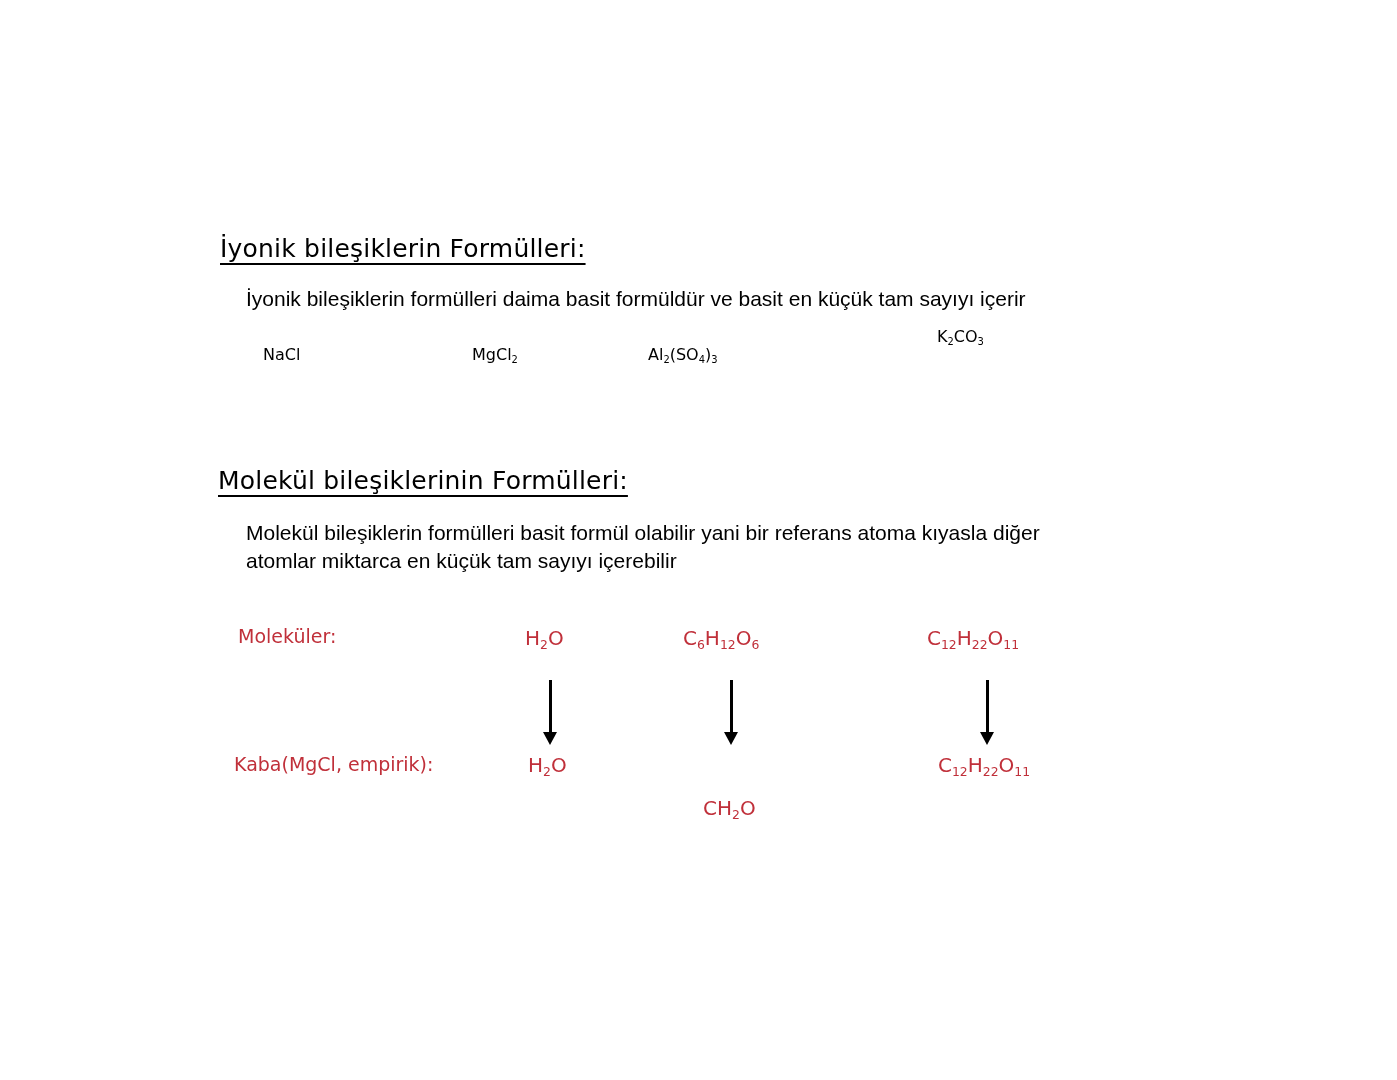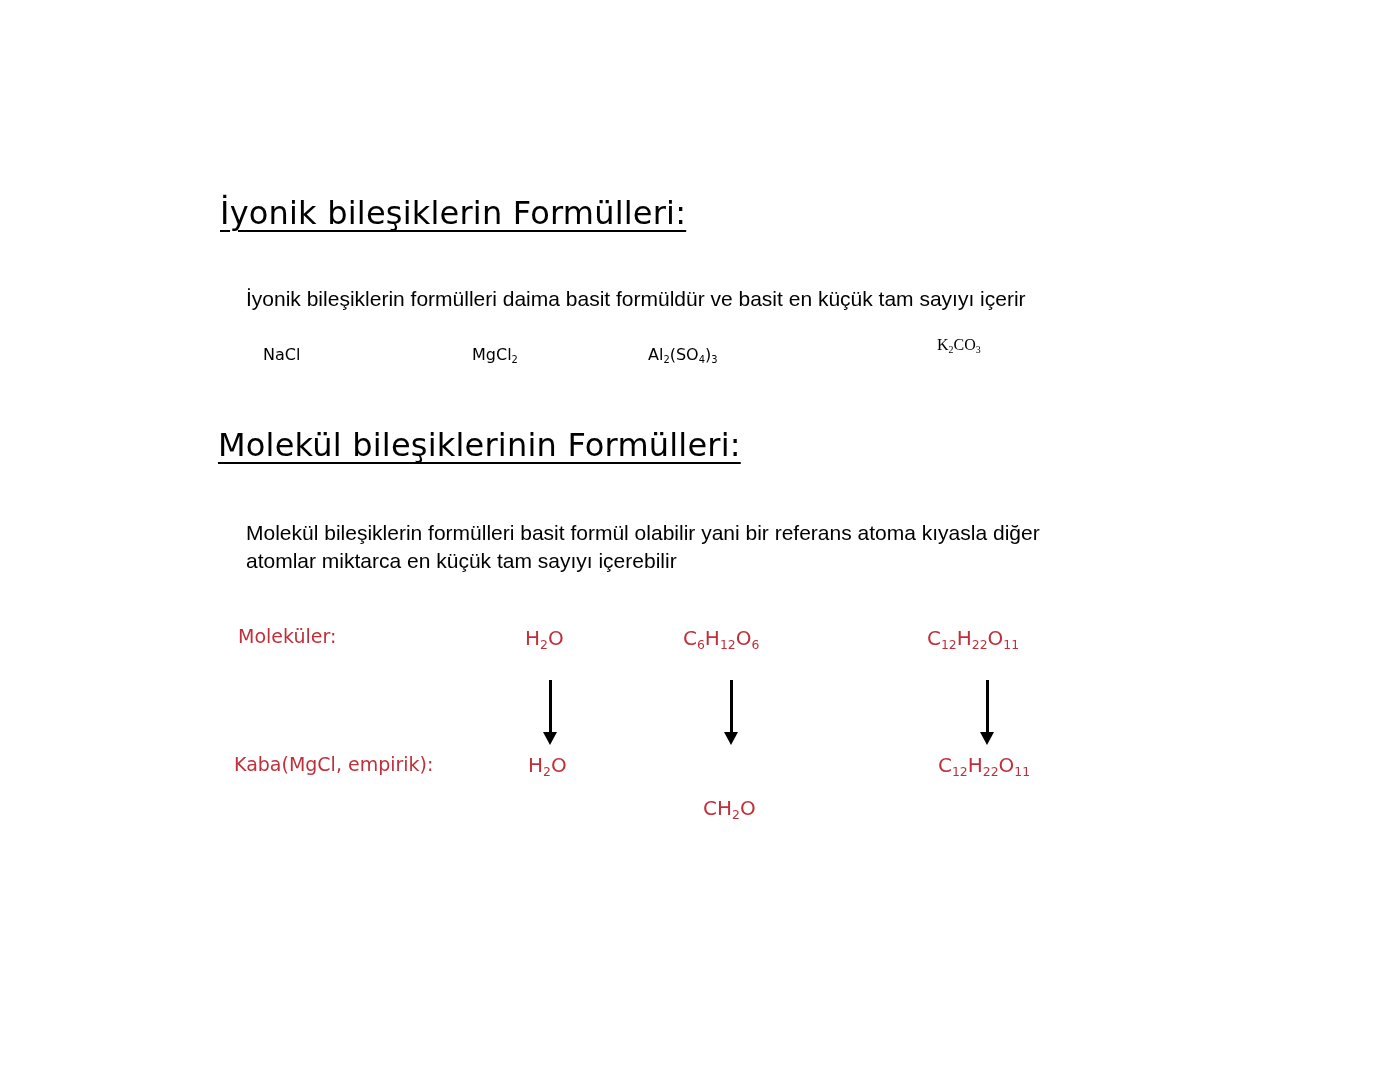--- a/index.html
+++ b/index.html
@@ -2,23 +2,24 @@
 <html><head>
   <meta charset="utf-8">
   <style>
     html, body { margin: 0; padding: 0; }
     body {
       width: 1397px; height: 1080px; background: #ffffff; position: relative; overflow: hidden;
       font-family: "DejaVu Sans", sans-serif; color: #000;
     }
     .abs { position: absolute; white-space: nowrap; }
     .heading {
-      font-family: "DejaVu Sans", sans-serif; font-size: 32px; letter-spacing: 0.2px;
+      font-family: "DejaVu Sans", sans-serif; font-size: 25px; letter-spacing: 0.2px;
       text-decoration: underline; text-decoration-thickness: 2px; text-underline-offset: 6px;
       color: #000;
+      margin-top: 40px;
     }
     .para {
       font-family: "Liberation Sans", sans-serif; font-size: 21px; line-height: 28px; color: #000;
     }
     .formula {
       font-family: "DejaVu Sans", sans-serif; font-size: 16px; color: #000;
     }
     .formula.red, .label.red { color: #c0303a; }
     .label { font-family: "DejaVu Sans", sans-serif; font-size: 19px; }
     .formula.red { font-size: 20px; }
@@ -32,21 +33,21 @@
   </style>
 </head>
 <body>
 
 <div class="abs heading" style="left:220px; top:194px;">İyonik bileşiklerin Formülleri:</div>
 <div class="abs para" style="left:246px; top:285px;">İyonik bileşiklerin formülleri daima basit formüldür ve basit en küçük tam sayıyı içerir</div>
 
 <div class="abs formula" style="left:263px; top:345px;">NaCl</div>
 <div class="abs formula" style="left:472px; top:345px;">MgCl<sub>2</sub></div>
 <div class="abs formula" style="left:648px; top:345px;">Al<sub>2</sub>(SO<sub>4</sub>)<sub>3</sub></div>
-<div class="abs formula" style="left:937px; top:336px;font-family:Liberation Serif, serif;">K<sub>2</sub>CO<sub>3</sub></div>
+<div class="abs formula" style="left:937px; top:327px;">K<sub>2</sub>CO<sub>3</sub></div>
 
 <div class="abs heading" style="left:218px; top:426px;">Molekül bileşiklerinin Formülleri:</div>
 <div class="abs para" style="left:246px; top:519px;">Molekül bileşiklerin formülleri basit formül olabilir yani  bir referans atoma kıyasla diğer</div>
 <div class="abs para" style="left:246px; top:547px;">atomlar miktarca en küçük tam sayıyı içerebilir</div>
 
 <div class="abs label red" style="left:238px; top:625px;">Moleküler:</div>
 <div class="abs formula red" style="left:525px; top:626px;">H<sub>2</sub>O</div>
 <div class="abs formula red" style="left:683px; top:626px;">C<sub>6</sub>H<sub>12</sub>O<sub>6</sub></div>
 <div class="abs formula red" style="left:927px; top:626px;">C<sub>12</sub>H<sub>22</sub>O<sub>11</sub></div>
 

